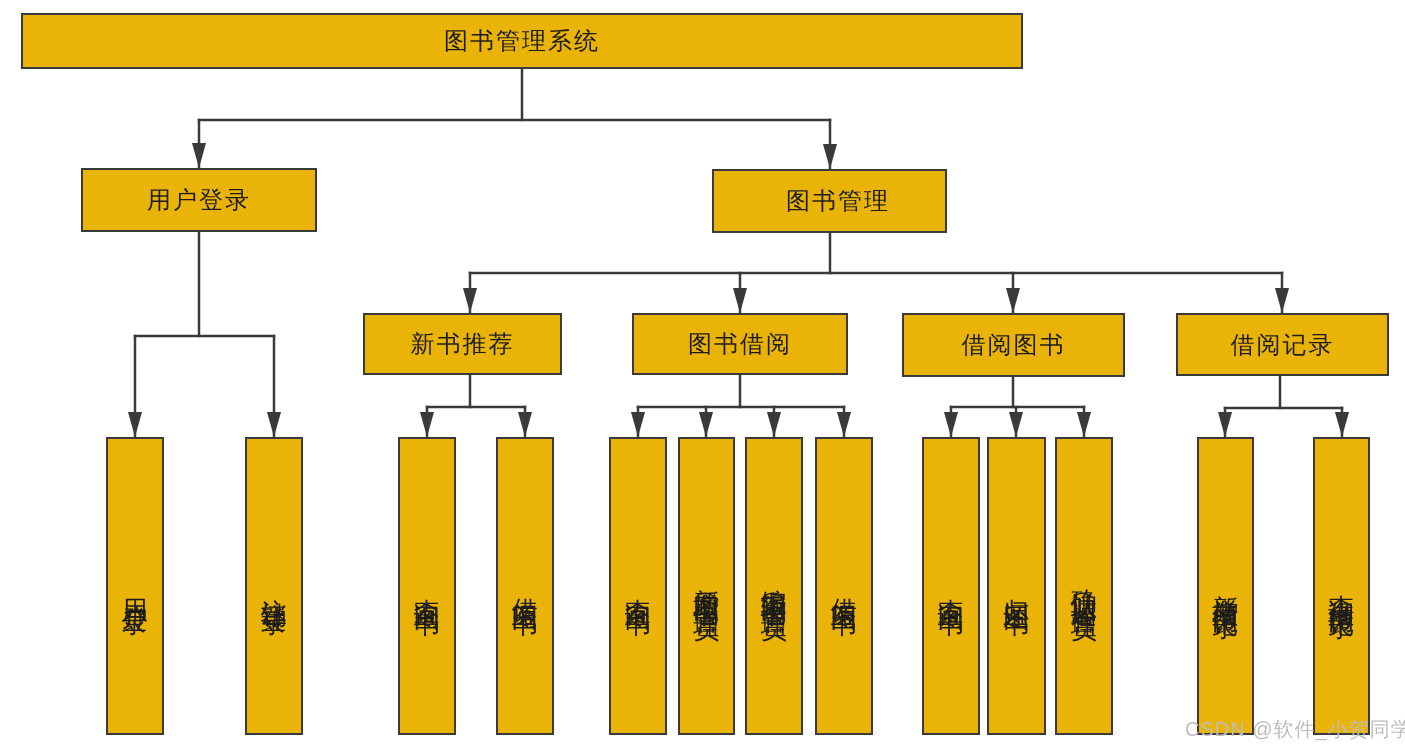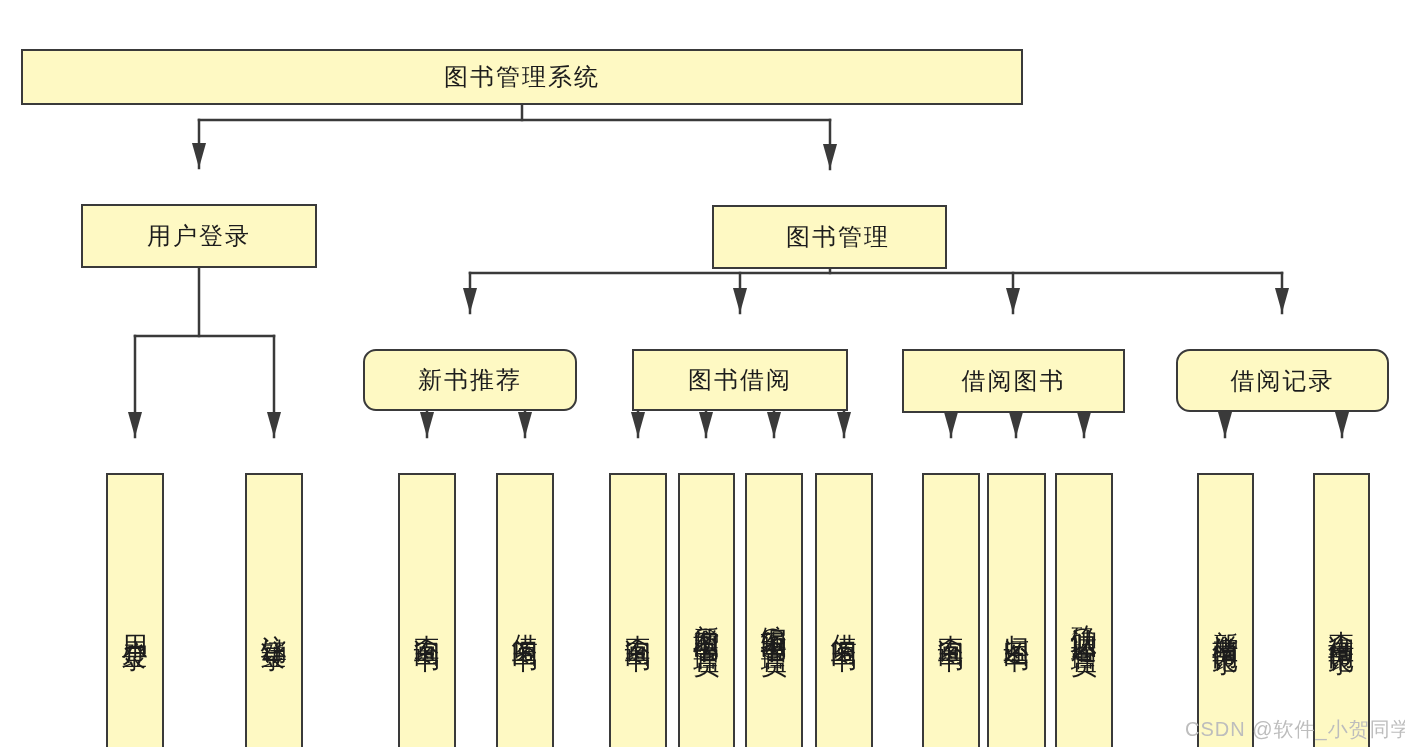--- a/index.html
+++ b/index.html
@@ -8,27 +8,26 @@
     width:1405px;
     height:747px;
     background:#ffffff;
     overflow:hidden;
     font-family:"Liberation Sans", sans-serif;
   }
   .connector-svg{position:absolute;left:0;top:0;width:1405px;height:747px;}
   .node{
     position:absolute;
     box-sizing:border-box;
-    background:#fef9c3;
+    background:#eab308;
     border:2.5px solid #3a3a3a;
     display:flex;
     align-items:center;
     justify-content:center;
     color:#1c1c1c;
-    margin-top:36px;
   }
   .hbox{
     font-size:24px;
     letter-spacing:2px;
     white-space:nowrap;
   }
   .vbox{
     font-size:26px;
   }
   .vbox .vtext{
@@ -116,24 +115,24 @@
         <line x1="1342" y1="408" x2="1342" y2="437" marker-end="url(#ah)"></line>
       </g>
     </g>
   </svg>
 
   <div class="node hbox" style="left:21px;top:13px;width:1002px;height:56px;">图书管理系统</div>
 
   <div class="node hbox" style="left:81px;top:168px;width:236px;height:64px;">用户登录</div>
   <div class="node hbox" style="left:712px;top:169px;width:235px;height:64px;padding-left:17px;">图书管理</div>
 
-  <div class="node hbox" style="left:363px;top:313px;width:214px;height:62px;border-radius:13px;">新书推荐</div>
+  <div class="node hbox" style="left:363px;top:313px;width:199px;height:62px;">新书推荐</div>
   <div class="node hbox" style="left:632px;top:313px;width:216px;height:62px;">图书借阅</div>
   <div class="node hbox" style="left:902px;top:313px;width:223px;height:64px;">借阅图书</div>
-  <div class="node hbox" style="left:1176px;top:313px;width:213px;height:63px;border-radius:14px;">借阅记录</div>
+  <div class="node hbox" style="left:1176px;top:313px;width:213px;height:63px;">借阅记录</div>
 
   <div class="node vbox" style="left:106px;top:437px;width:58px;height:298px;">
     <span class="vtext">用户登录</span>
   </div>
   <div class="node vbox" style="left:245px;top:437px;width:58px;height:298px;">
     <span class="vtext">注销登录</span>
   </div>
 
   <div class="node vbox" style="left:398px;top:437px;width:58px;height:298px;">
     <span class="vtext">查询图书</span>

